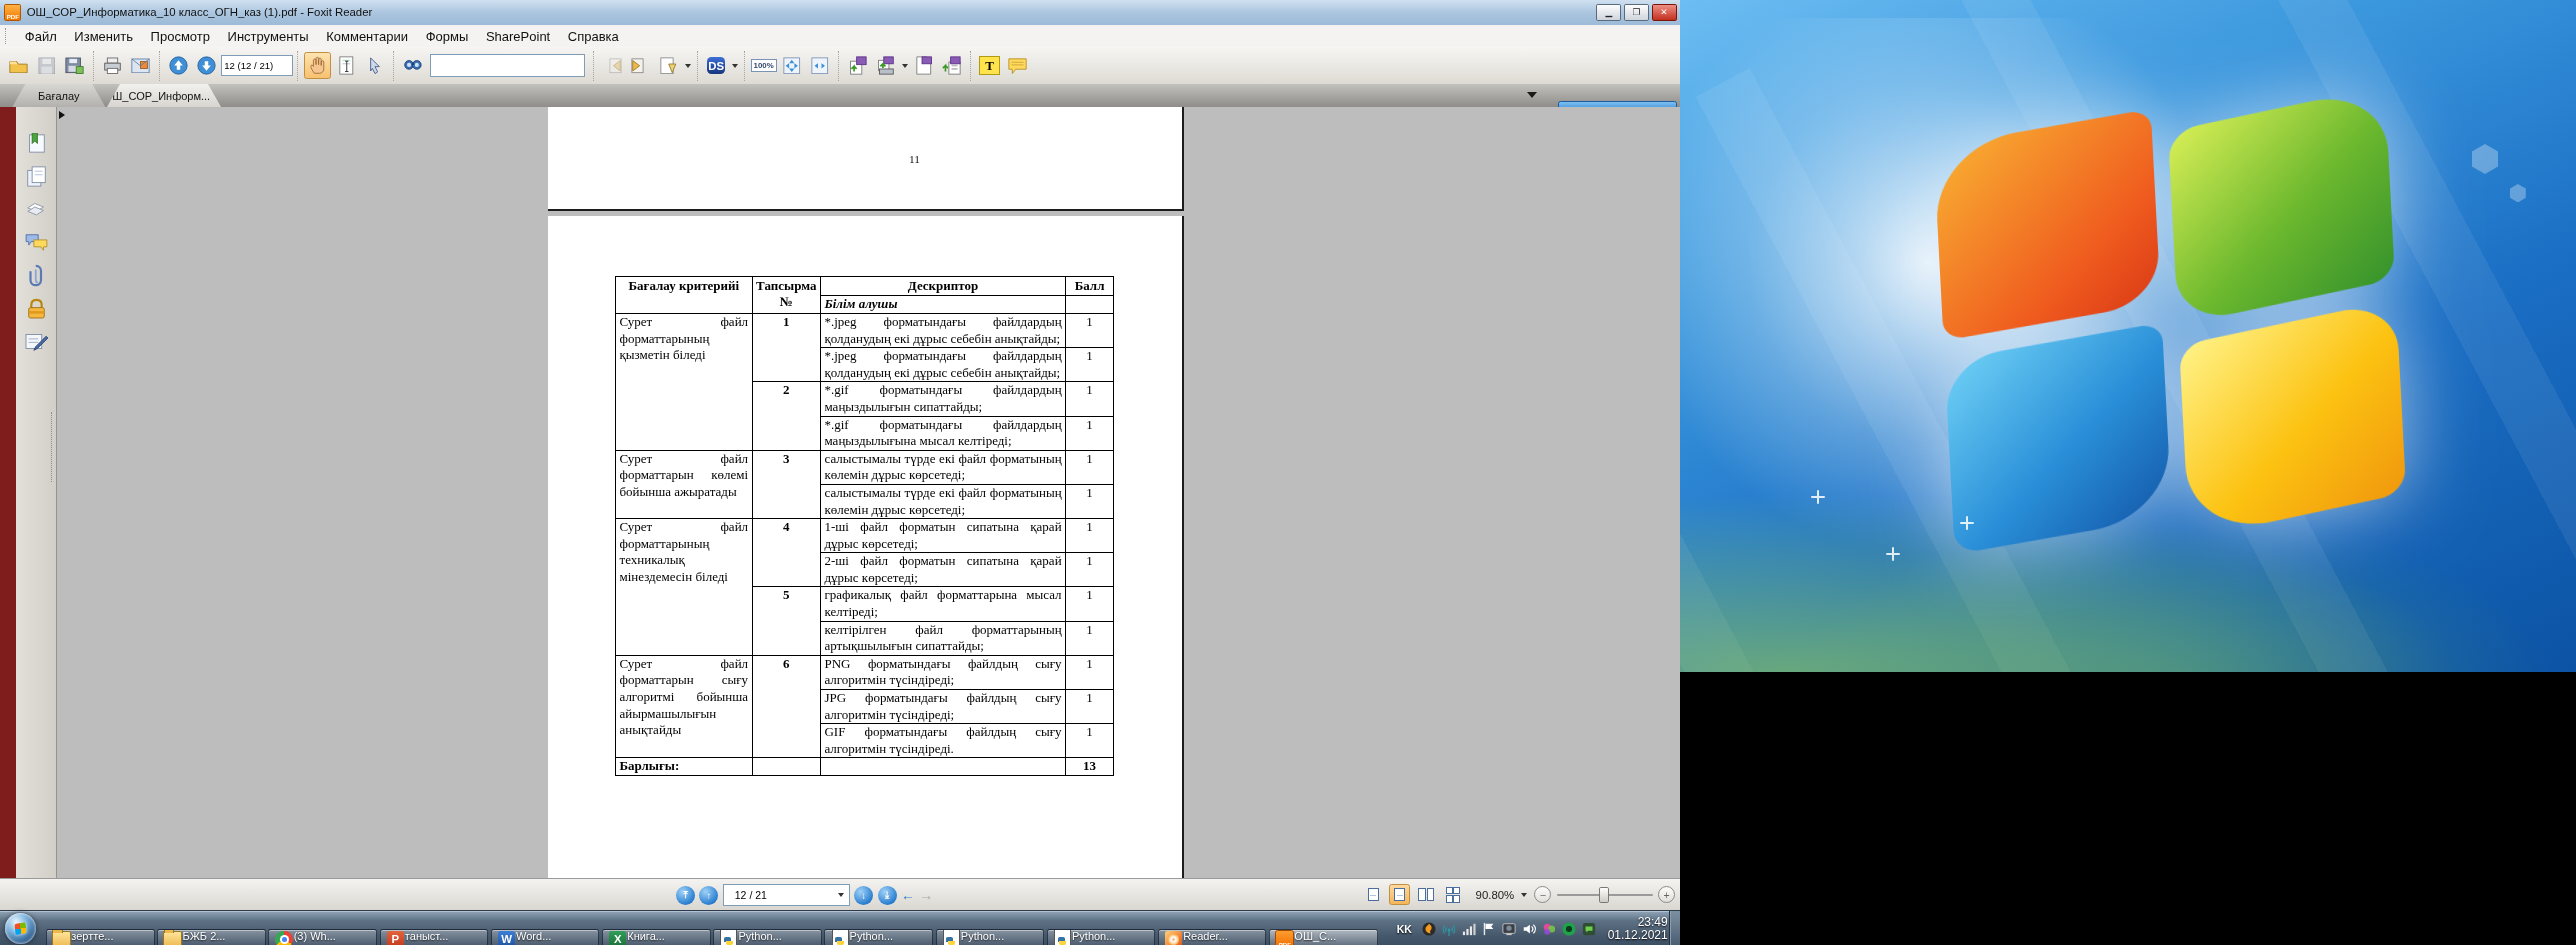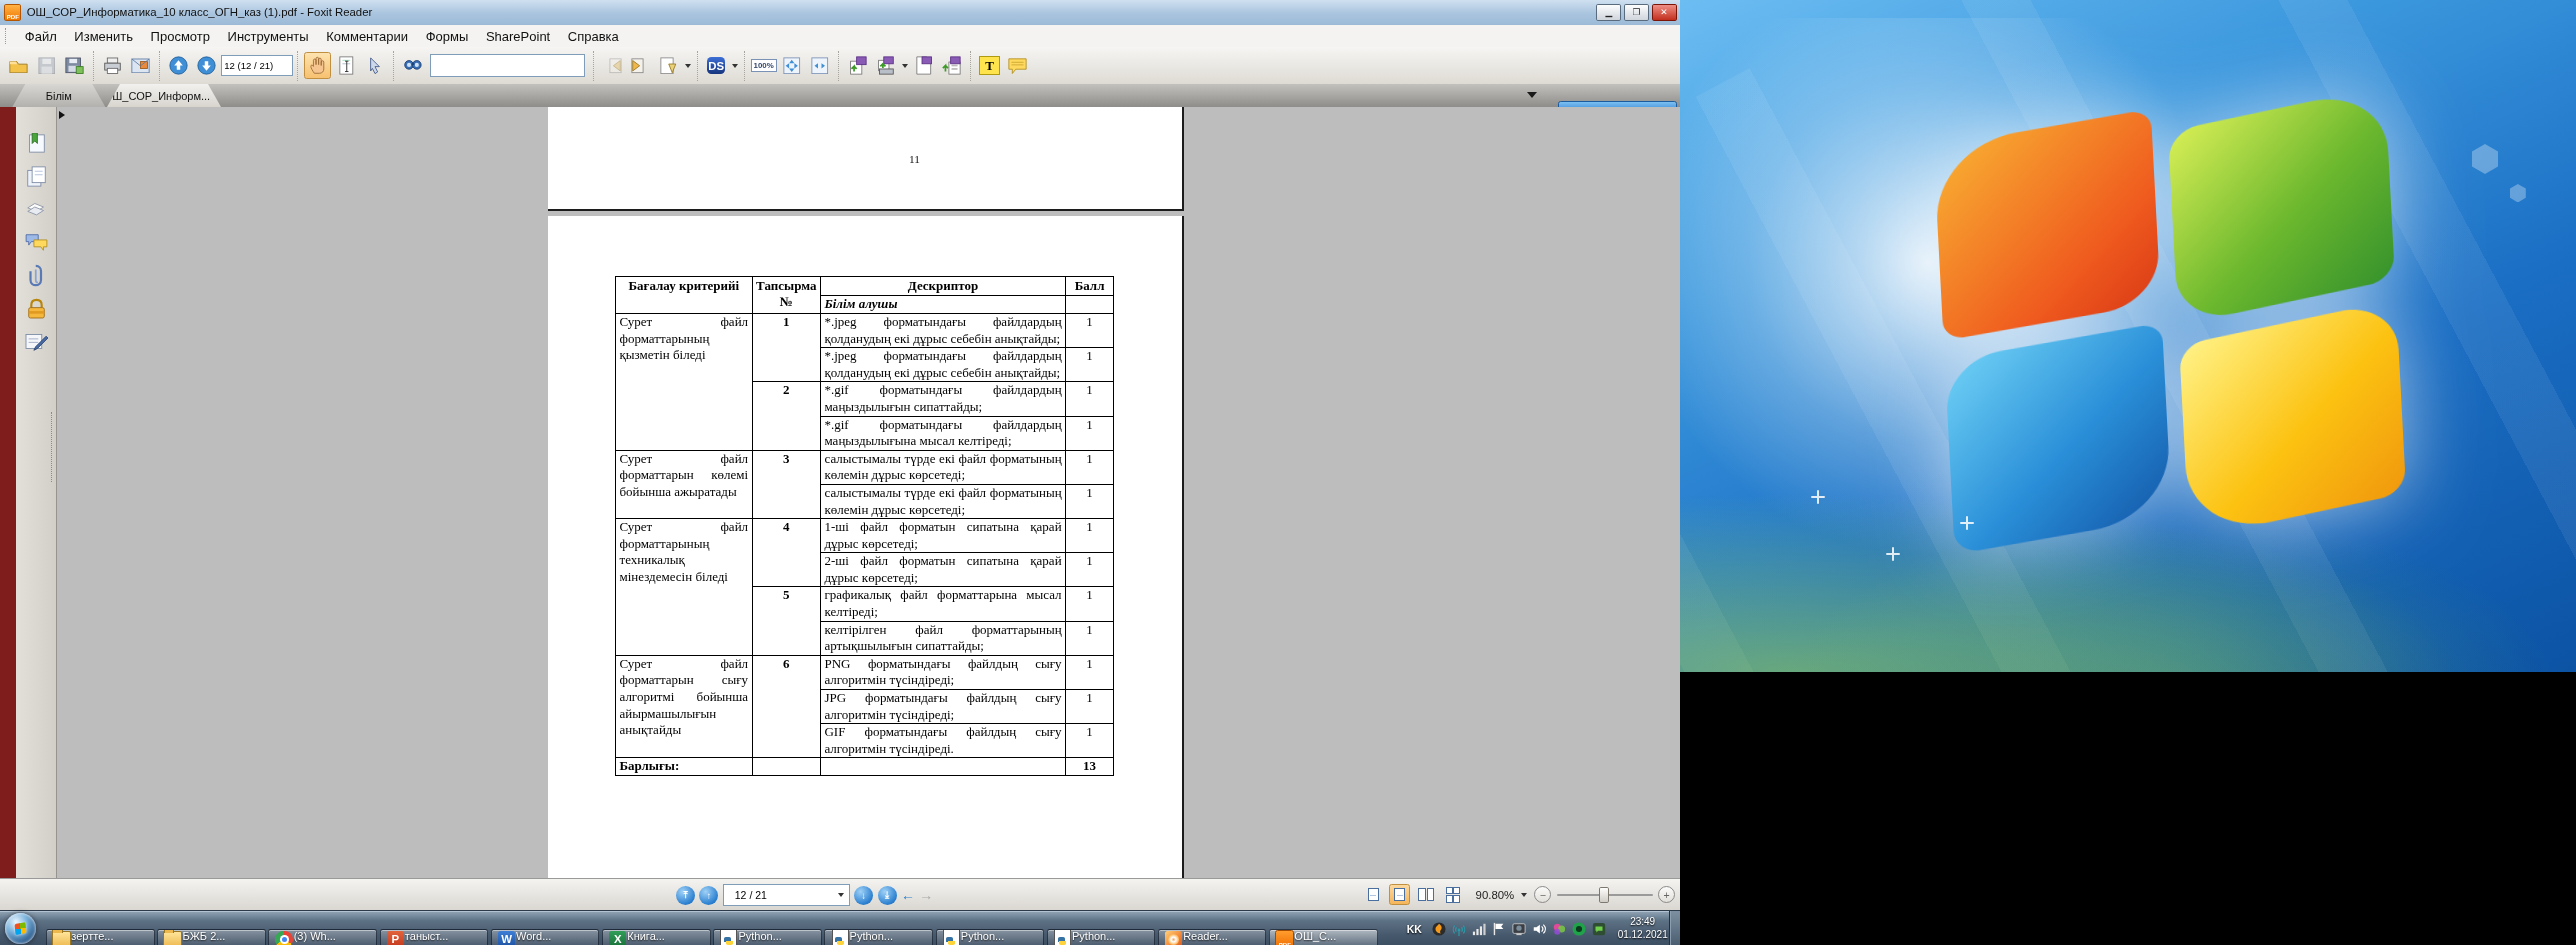--- a/index.html
+++ b/index.html
@@ -111,21 +111,21 @@
   .chrome:after{content:"";position:absolute;left:6.1px;top:6.1px;width:5.3px;height:5.3px;border-radius:50%;background:#4285f4;}
   .pypage{width:15px;height:18.4px;background:#fff;border:0.9px solid #555;position:relative;}
   .pypage:before{content:"";position:absolute;left:2.6px;top:7px;width:7px;height:4.4px;background:#3672a4;border-radius:1.8px 1.8px 0 0;}
   .pypage:after{content:"";position:absolute;left:4.4px;top:10.5px;width:7px;height:4.4px;background:#ffd43b;border-radius:0 0 1.8px 1.8px;}
   .photoicn{width:17.5px;height:17.5px;border-radius:2.6px;background:linear-gradient(135deg,#ffd27a,#f2893b 55%,#d9541e);position:relative;}
   .photoicn:before{content:"";position:absolute;left:3.5px;top:3.5px;width:10.5px;height:10.5px;border-radius:50%;background:radial-gradient(circle at 50% 50%,#fff3,#fff 30%,#ffb14d 70%);}
   .foxicn{width:17.5px;height:17.5px;border-radius:2.6px;background:linear-gradient(#ff9d2e,#ef6c00);border:0.9px solid #a34c00;color:#fff;font-size:6.1px;font-weight:bold;display:flex;align-items:flex-end;justify-content:center;}
   .tray{position:absolute;right:12.3px;top:0;height:35px;display:flex;align-items:center;gap:6.1px;}
   .lang{color:#fff;font-size:10.5px;font-weight:bold;text-shadow:0 0.9px 1.8px #000;padding:1.8px 3.5px;}
   .tricon{width:14px;height:14px;display:inline-block;}
-  .clock{color:#fff;font-size:10px;line-height:12.3px;text-align:center;text-shadow:0 0.9px 1.8px #000;margin-left:5.3px;}
+  .clock{color:#fff;font-size:12px;line-height:12.3px;text-align:right;text-shadow:0 0.9px 1.8px #000;margin-left:5.3px;}
   .showdesk{position:absolute;right:0;top:0;width:9.6px;height:35px;border-left:0.9px solid #20303f;box-shadow:inset 0.9px 0 0 #8fa2b4;background:linear-gradient(#7c90a2,#4a5d70);}
 
   
   .mon2{position:absolute;left:1680px;top:0;width:896px;height:945px;background:#000;}
   .wall{position:absolute;left:0;top:0;width:896px;height:672px;overflow:hidden;
     background:linear-gradient(155deg,#6cbdf2 0%,#3b97dd 30%,#1a6ec4 62%,#0c53a4 100%);}
   .burst{position:absolute;left:-52px;top:17.5px;width:665px;height:543px;
     background:radial-gradient(circle at 45% 45%,rgba(255,255,255,.85),rgba(255,255,255,.25) 38%,rgba(255,255,255,0) 62%);}
   .streaks{position:absolute;left:-175px;top:-87px;width:1313px;height:963px;transform:rotate(-28deg);
     background:repeating-linear-gradient(90deg,rgba(255,255,255,0) 0 105px,rgba(255,255,255,.07) 105px 166px,rgba(255,255,255,0) 166px 280px);}
@@ -343,21 +343,21 @@
             <path d="M1 2h20v12H9l-4 5v-5H1z" fill="#ffd95e" stroke="#b08d1d"></path>
             <line x1="4" y1="6" x2="18" y2="6" stroke="#caa52e"></line>
             <line x1="4" y1="9" x2="18" y2="9" stroke="#caa52e"></line>
           </svg>
         </div>
     </div>
   </div>
 
   <div class="tabbar">
     <div class="tab" style="left:12.3px;width:93px;">
-      <span>Білім</span>
+      <span>Бағалау</span>
     </div>
     <div class="tab active" style="left:107px;width:114px;">
       <span>ОШ_СОР_Информ...</span>
       <span class="x">x</span>
     </div>
     <div class="tab-caret"></div>
     <div class="promo">
       <span>Design form fields easily</span>
     </div>
   </div>

